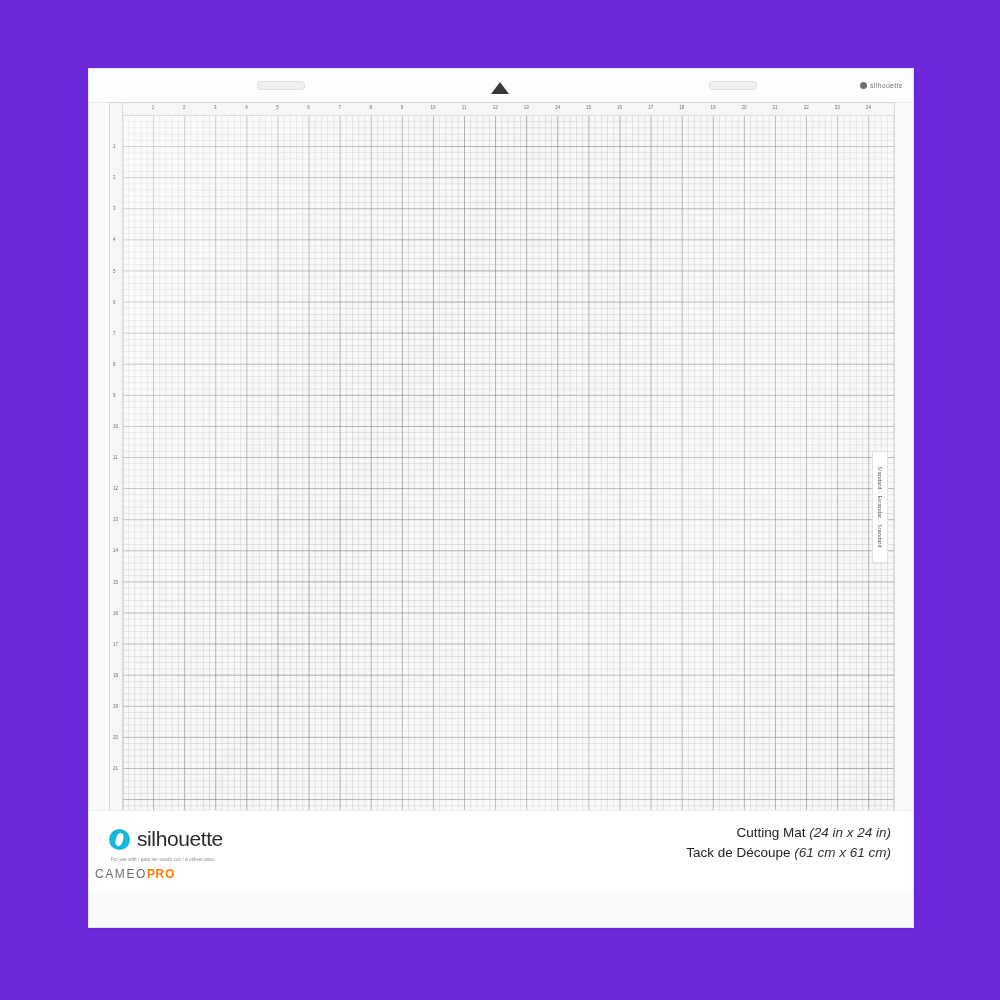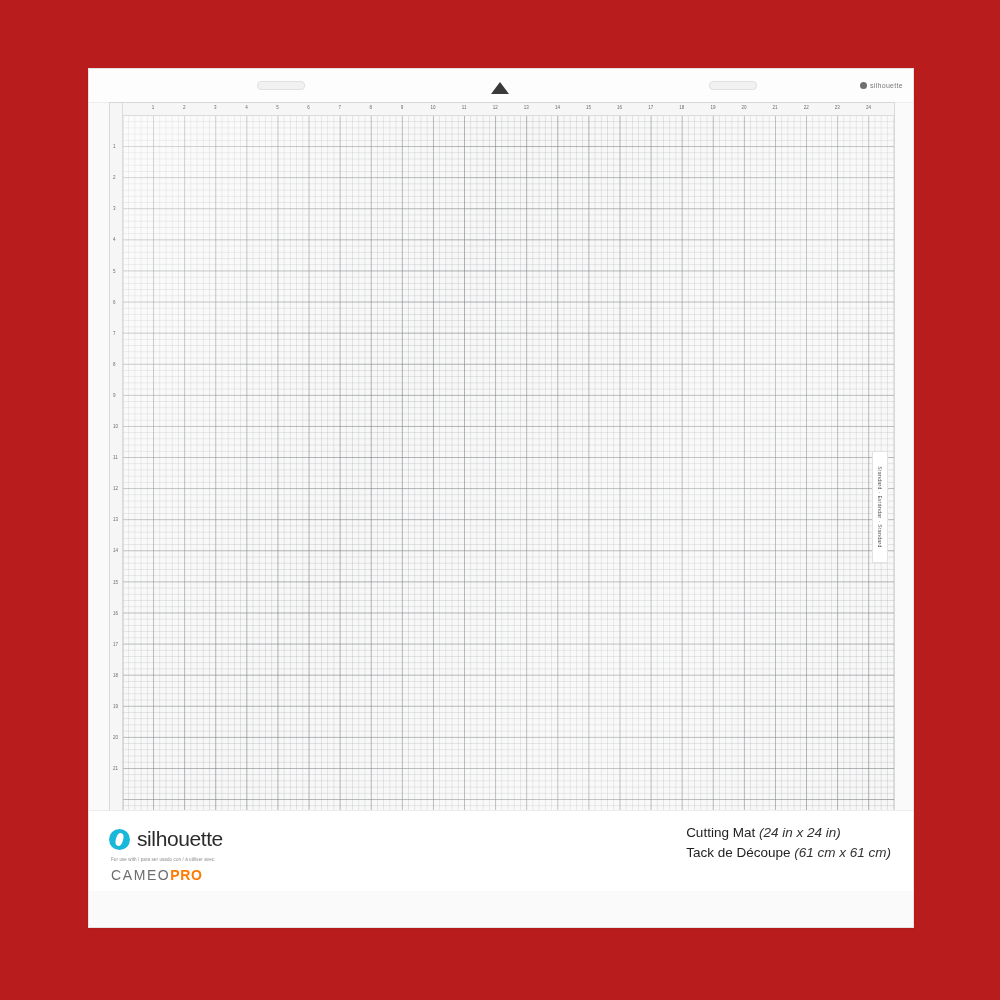--- a/index.html
+++ b/index.html
@@ -8,21 +8,21 @@
     background: #ffffff;
     width: 1000px;
     height: 1000px;
     font-family: "Liberation Sans", sans-serif;
   }
 
   #product-photo {
     position: relative;
     width: 1000px;
     height: 1000px;
-    background: #b91c1c;
+    background: #6d28d9;
     overflow: hidden;
   }
 
   
   .package {
     position: absolute;
     left: 88px;
     top: 68px;
     width: 824px;
     height: 858px;
@@ -225,36 +225,37 @@
     position: absolute;
     left: 22px;
     top: 46px;
     font-size: 4.5px;
     color: #8b8b8b;
     letter-spacing: 0.1px;
   }
 
   .compat {
     position: absolute;
-    left: 22px;
+    left: 6px;
     top: 56px;
-    font-size: 14px;
+    font-size: 12px;
     letter-spacing: 1.6px;
     color: #6d6d6d;
   }
   .compat b {
     color: #ff7a00;
     font-weight: bold;
     letter-spacing: 0.6px;
   }
 
   .titles {
     position: absolute;
     right: 22px;
     top: 12px;
+    text-align: right;
     color: #222222;
   }
   .title-line {
     font-size: 13.5px;
     line-height: 20px;
     white-space: nowrap;
   }
   .title-line .dims {
     font-style: italic;
     color: #333333;

